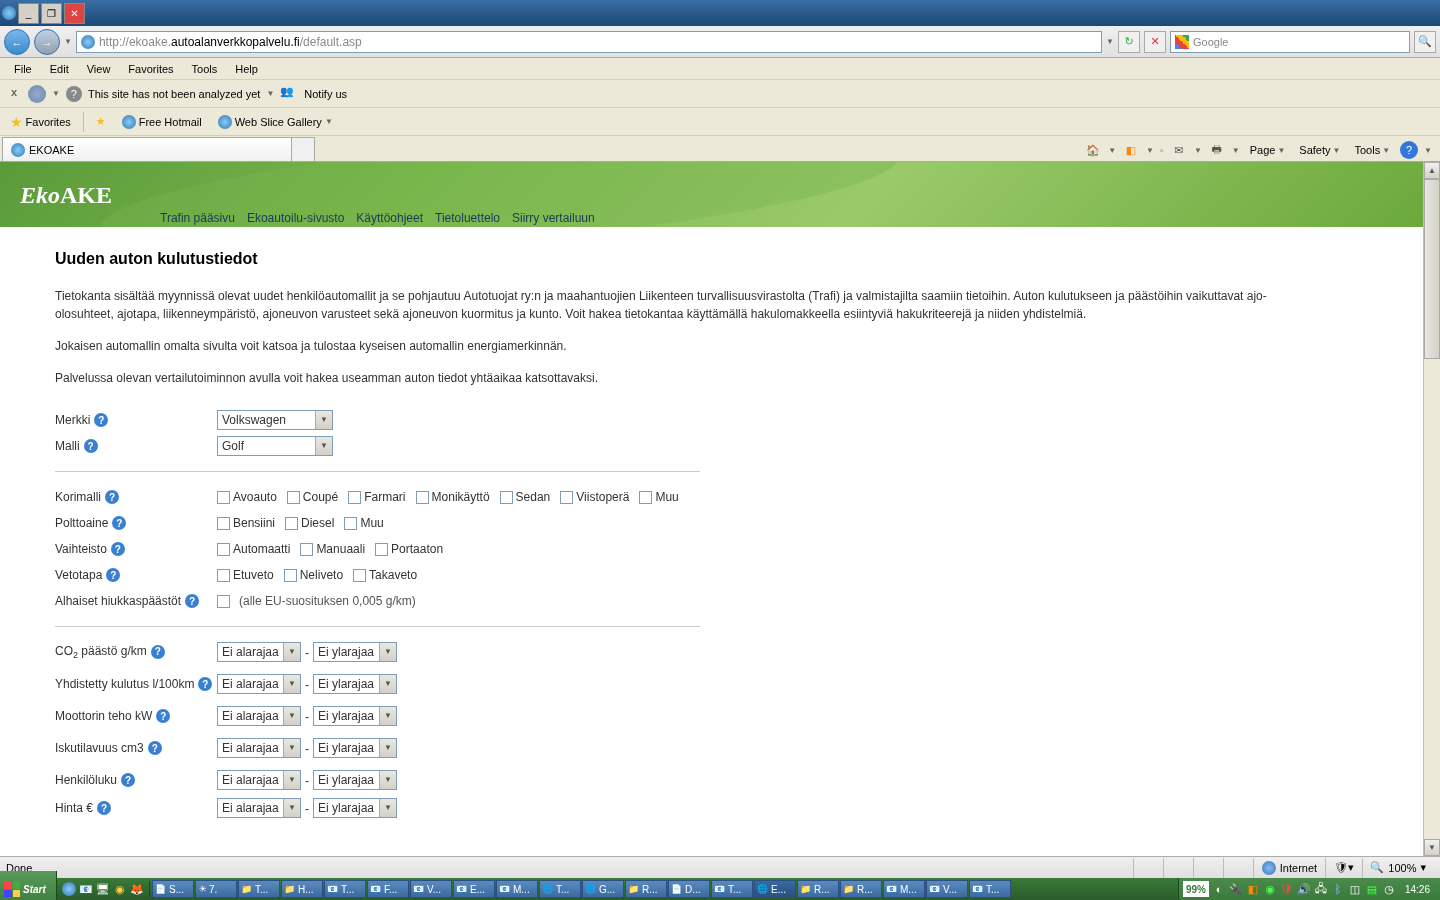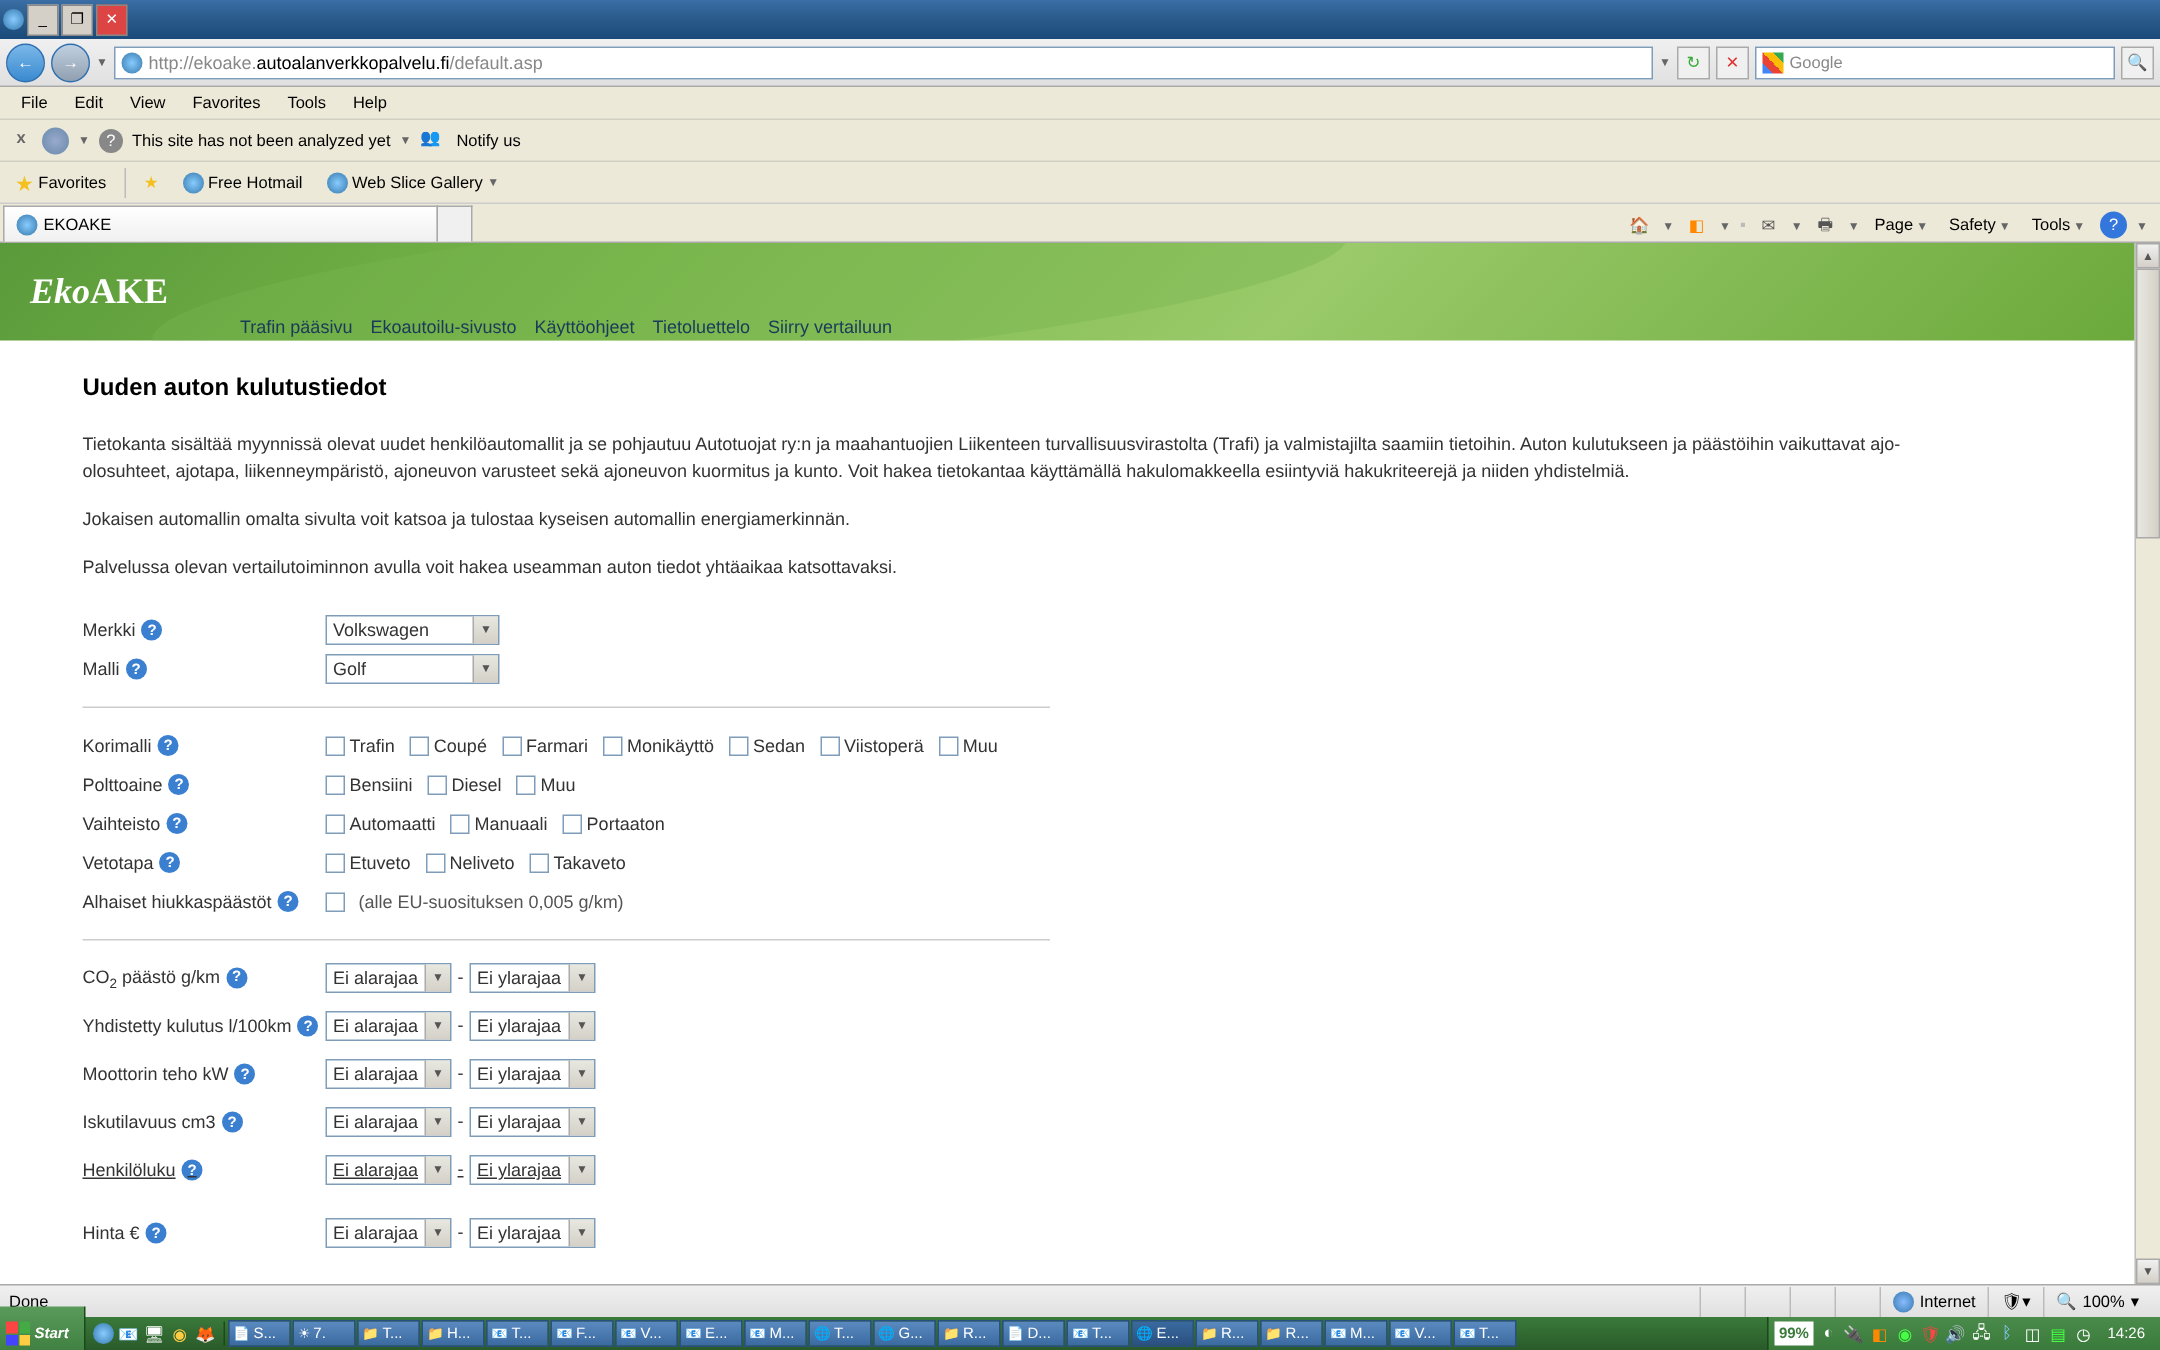--- a/index.html
+++ b/index.html
@@ -67,21 +67,21 @@
 .lbl { width:162px; display:flex; align-items:center; gap:4px; }
 .help { width:14px; height:14px; border-radius:50%; background:#3a7fd0; color:#fff; font-size:10px; font-weight:bold; display:inline-flex; align-items:center; justify-content:center; cursor:pointer; }
 .sel { height:20px; border:1px solid #7f9db9; background:#fff; font-size:12px; padding:0 20px 0 4px; position:relative; display:inline-flex; align-items:center; cursor:pointer; min-width:116px; }
 .sel::after { content:'▼'; position:absolute; right:0; top:0; width:16px; height:18px; background:linear-gradient(#e8e8e0,#d4d0c8); border-left:1px solid #aaa; font-size:8px; display:flex; align-items:center; justify-content:center; color:#555; }
 .sel-sm { min-width:84px; }
 hr.sep { margin:12px 0; border:none; border-top:1px solid #ccc; width:645px; }
 .cbgroup { display:flex; align-items:center; flex-wrap:wrap; gap:2px; }
 .cb { width:13px; height:13px; border:1px solid #7f9db9; background:#fff; display:inline-block; margin-right:3px; cursor:pointer; vertical-align:middle; }
 .cblbl { margin-right:8px; }
 .note { color:#555; margin-left:4px; }
-.rangecol { display:flex; align-items:flex-start; gap:4px; }
+.rangecol { display:flex; align-items:flex-end; gap:4px; }
 .sub { font-size:9px; vertical-align:sub; }
 
 
 .statusbar { position:absolute; bottom:22px; left:0; right:0; height:22px; background:linear-gradient(#f0f0f0,#e0e0e0); border-top:1px solid #aaa; display:flex; align-items:center; padding:0 6px; font-size:11px; }
 .statusbar .cells { margin-left:auto; display:flex; align-items:center; gap:0; }
 .scell { border-left:1px solid #bbb; height:20px; padding:0 8px; display:flex; align-items:center; gap:4px; }
 .globe { width:14px; height:14px; background:radial-gradient(#8bf,#37a); border-radius:50%; }
 
 
 .taskbar { position:absolute; bottom:0; left:0; right:0; height:22px; background:linear-gradient(#3a7a3a,#2a5a2a); display:flex; align-items:center; font-size:10px; color:#fff; }
@@ -240,21 +240,21 @@
           </div>
       </div>
       <hr class="sep">
 
       <div class="row">
         <div class="lbl">
             <span>Korimalli</span> 
             <span class="help">?</span>
           </div>
         <div class="cbgroup" id="cb-korimalli">
-            <span><span class="cb"></span><span class="cblbl">Trafin</span></span>
+            <span><span class="cb"></span><span class="cblbl">Avoauto</span></span>
             <span><span class="cb"></span><span class="cblbl">Coupé</span></span>
             <span><span class="cb"></span><span class="cblbl">Farmari</span></span>
             <span><span class="cb"></span><span class="cblbl">Monikäyttö</span></span>
             <span><span class="cb"></span><span class="cblbl">Sedan</span></span>
             <span><span class="cb"></span><span class="cblbl">Viistoperä</span></span>
             <span><span class="cb"></span><span class="cblbl">Muu</span></span>
           </div>
       </div>
       <div class="row">
         <div class="lbl">
@@ -355,21 +355,21 @@
             <div class="rangecol">
               <div class="sel sel-sm">
                 <span>Ei alarajaa</span>
               </div>
               <span>-</span>
               <div class="sel sel-sm">
                 <span>Ei ylarajaa</span>
               </div>
             </div>
           </div>
-          <div class="row" style="margin-bottom: 16px; text-decoration: underline;">
+          <div class="row" style="margin-bottom: 2px;">
             <div class="lbl">
               <span>Henkilöluku</span> 
               <span class="help">?</span>
             </div>
             <div class="rangecol">
               <div class="sel sel-sm">
                 <span>Ei alarajaa</span>
               </div>
               <span>-</span>
               <div class="sel sel-sm">

